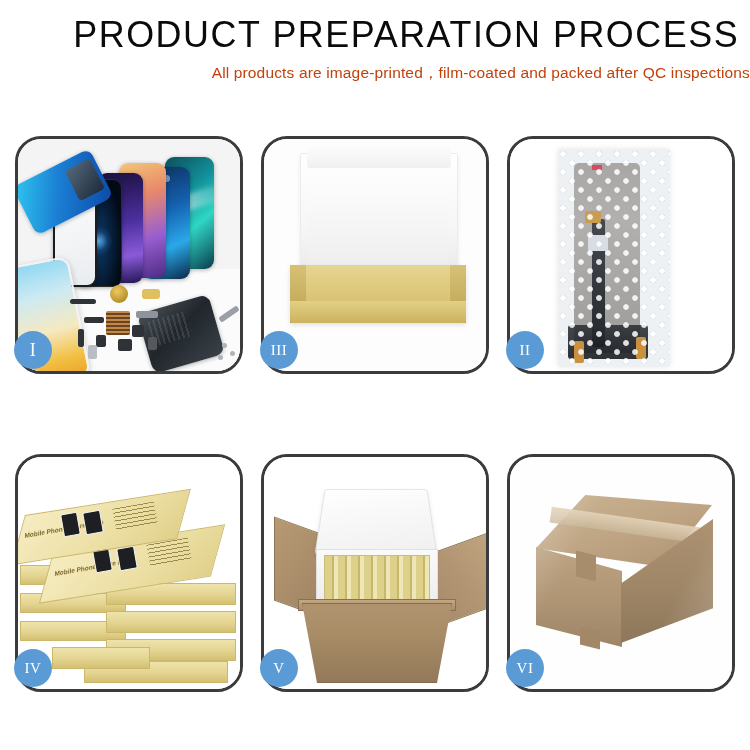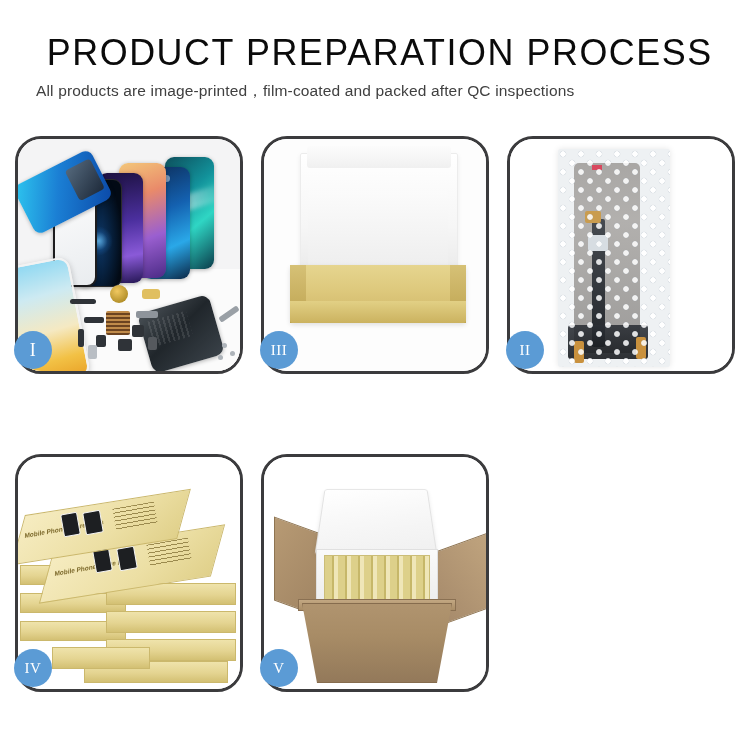--- a/index.html
+++ b/index.html
@@ -10,39 +10,39 @@
   body {
     width: 750px;
     height: 750px;
     font-family: "Liberation Sans", sans-serif;
     overflow: hidden;
     position: relative;
   }
 
   
   .header {
-    text-align: left;
-    padding-top: 34px;
+    text-align: right;
+    padding-top: 16px;
     margin-left: 36px;
   }
   .page-title {
     font-family: "Liberation Sans", sans-serif;
     font-size: 37px;
     font-weight: 400;
     color: #0b0b0b;
     letter-spacing: 1.6px;
     line-height: 1;
     margin: 0;
     transform: scaleX(0.97);
   }
   .page-subtitle {
     font-family: "Liberation Sans", sans-serif;
     font-size: 15.5px;
     font-weight: 400;
-    color: #404040;
+    color: #c2410c;
     letter-spacing: 0.15px;
     margin: 12px 0 0 0;
     line-height: 1;
   }
 
   
   .grid {
     position: absolute;
     top: 136px;
     left: 0;
@@ -491,14 +491,27 @@
       <div class="c5-flapR"></div>
       <div class="c5-foam-lid"></div>
       <div class="c5-foam-box"></div>
       <div class="c5-content"></div>
       <div class="c5-rim"></div>
       <div class="c5-body"></div>
     </div>
     <div class="badge wide">V</div>
   </div>
 
+  <div class="panel">
+    <div class="panel-inner">
+      <div class="p6-bg"></div>
+      <div class="c6-top"></div>
+      <div class="c6-tape"></div>
+      <div class="c6-left"></div>
+      <div class="c6-right"></div>
+      <div class="c6-tab1"></div>
+      <div class="c6-tab2"></div>
+      <div class="c6-wrap"></div>
+    </div>
+    <div class="badge wide">VI</div>
+  </div>
 
 </div>
 
 </body></html>

